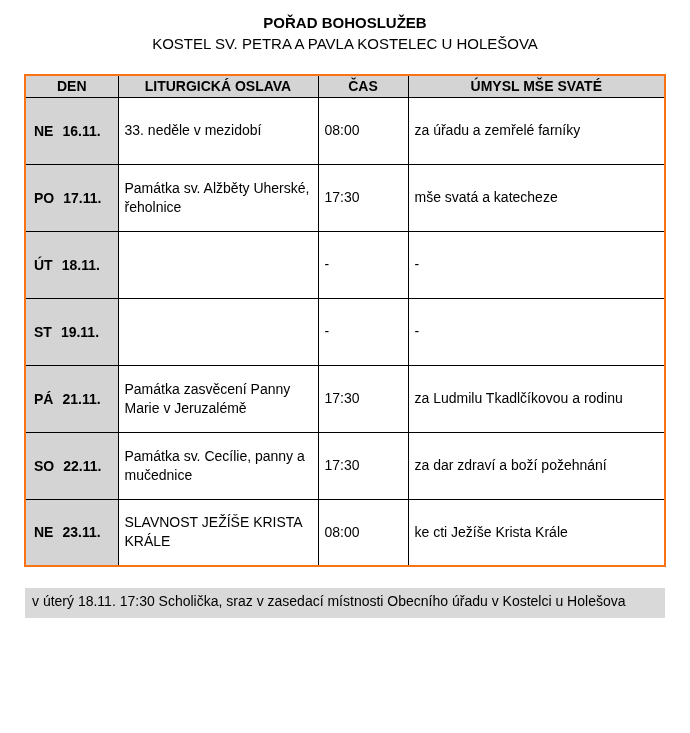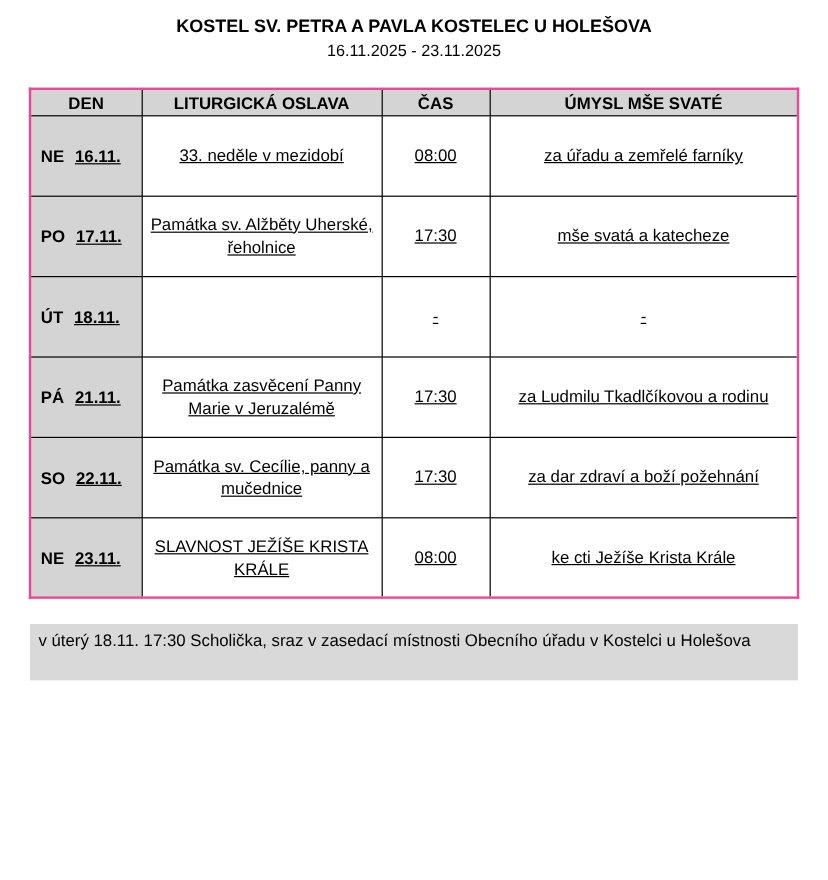--- a/index.html
+++ b/index.html
@@ -15,90 +15,90 @@
     padding-top: 12px;
     text-align: center;
   }
   .doc-title {
     font-size: 15px;
     font-weight: bold;
     line-height: 1.4;
   }
   .doc-subtitle {
     font-size: 15px;
-    font-weight: bold;
+    font-weight: normal;
     line-height: 1.4;
     text-align: center;
   }
   .doc-daterange {
     font-size: 13.5px;
     font-weight: normal;
     line-height: 1.5;
   }
 
   table.schedule {
     margin: 20px auto 11px auto;
     width: 640px;
     border-collapse: collapse;
-    border: 2px solid #ec4899;
+    border: 2px solid #f97316;
     table-layout: fixed;
   }
   table.schedule th,
   table.schedule td {
     border: 1px solid #000000;
     font-size: 14px;
     vertical-align: middle;
   }
   table.schedule th {
     background: #d4d4d4;
     font-weight: bold;
     height: 22px;
     text-align: center;
     padding: 2px 2px;
   }
   col.c-day { width: 93px; }
   col.c-celebration { width: 200px; }
   col.c-time { width: 90px; }
   col.c-intention { width: 257px; }
 
-  tr.data-row { height: 67px; text-decoration: underline; }
+  tr.data-row { height: 67px; }
 
   td.day-cell {
     background: #d4d4d4;
     font-weight: bold;
     text-align: left;
     padding-left: 8px;
     white-space: nowrap;
   }
   td.day-cell .abbr { display: inline-block; margin-right: 9px; }
 
   td.celebration-cell,
   td.time-cell,
   td.intention-cell {
-    text-align: center;
+    text-align: left;
     padding: 2px 6px;
     line-height: 1.35;
   }
 
   .footer-note {
     margin: 21px auto 0 auto;
     width: 640px;
     background: #d9d9d9;
     font-size: 14px;
     line-height: 1.45;
-    padding: 3px 7px 23px 7px;
+    padding: 3px 7px 7px 7px;
     text-align: left;
   }
 </style>
 </head>
 <body>
 
 <div class="header-block">
+  <div class="doc-title">POŘAD BOHOSLUŽEB</div>
   <div class="doc-subtitle">KOSTEL SV. PETRA A PAVLA KOSTELEC U HOLEŠOVA</div>
-  <div class="doc-daterange">16.11.2025 - 23.11.2025</div>
 </div>
 
 <table class="schedule">
   <colgroup>
     <col class="c-day">
       <col class="c-celebration">
       <col class="c-time">
       <col class="c-intention">
   </colgroup>
   <thead>
@@ -129,20 +129,28 @@
     <tr class="data-row">
       <td class="day-cell">
         <span class="abbr">ÚT</span><span>18.11.</span>
       </td>
       <td class="celebration-cell"></td>
       <td class="time-cell">-</td>
       <td class="intention-cell">-</td>
     </tr>
     <tr class="data-row">
       <td class="day-cell">
+        <span class="abbr">ST</span><span>19.11.</span>
+      </td>
+      <td class="celebration-cell"></td>
+      <td class="time-cell">-</td>
+      <td class="intention-cell">-</td>
+    </tr>
+    <tr class="data-row">
+      <td class="day-cell">
         <span class="abbr">PÁ</span><span>21.11.</span>
       </td>
       <td class="celebration-cell">Památka zasvěcení Panny Marie v Jeruzalémě</td>
       <td class="time-cell">17:30</td>
       <td class="intention-cell">za Ludmilu Tkadlčíkovou a rodinu</td>
     </tr>
     <tr class="data-row">
       <td class="day-cell">
         <span class="abbr">SO</span><span>22.11.</span>
       </td>

